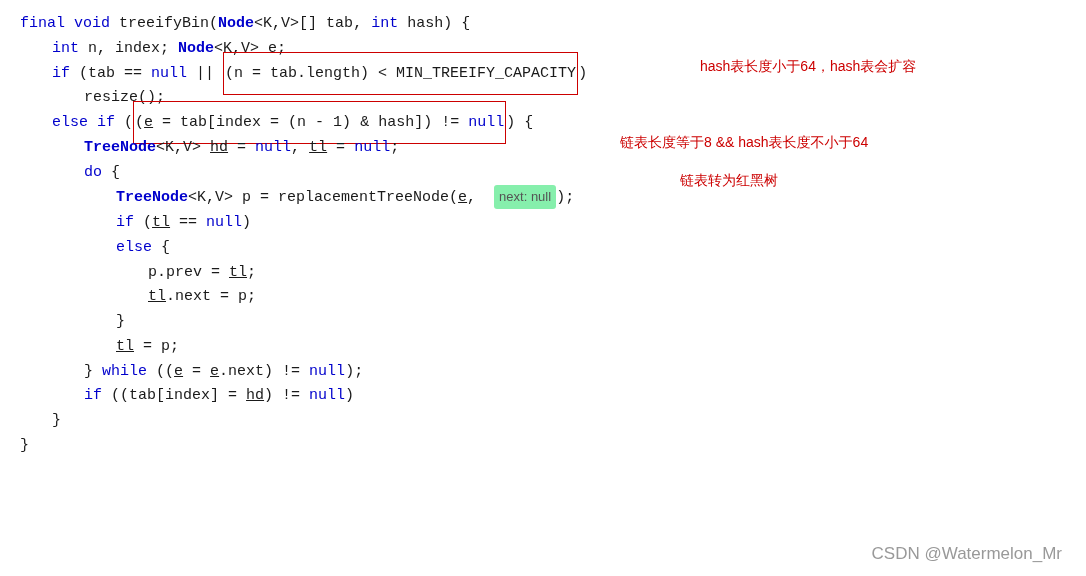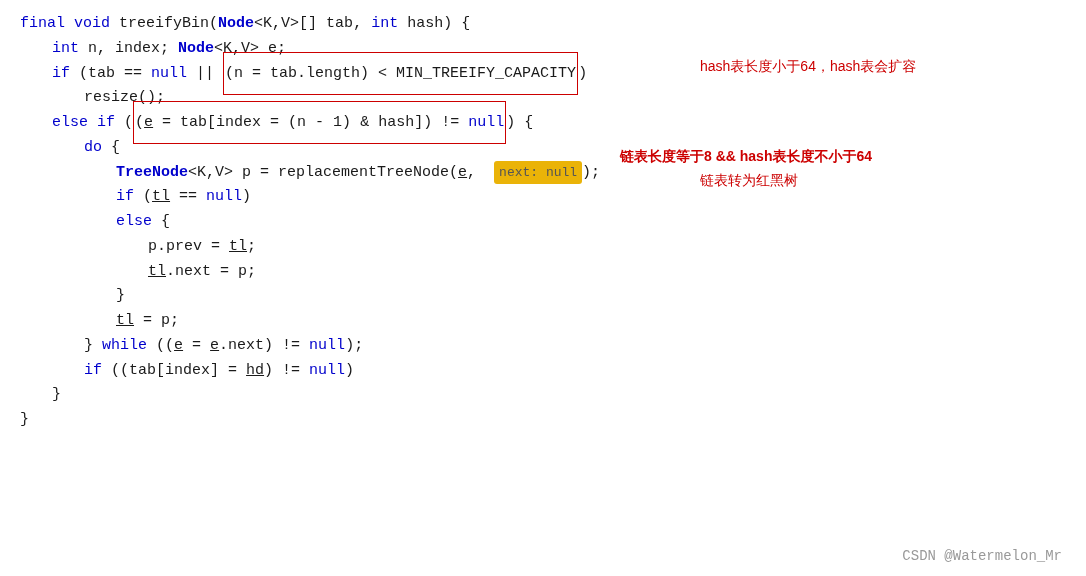--- a/index.html
+++ b/index.html
@@ -26,35 +26,35 @@
       padding: 12px 1px;
     }
     .underline { text-decoration: underline; }
     .annotation {
       color: #cc0000;
       font-family: 'Microsoft YaHei', 'SimHei', sans-serif;
       font-size: 14px;
       position: absolute;
     }
     .hint-box {
-      background: #eab308;
+      background: #86efac;
       color: #555;
-      font-family: Liberation Mono, monospace;
+      font-family: Liberation Sans, sans-serif;
       font-size: 13px;
       padding: 1px 5px;
       border-radius: 3px;
       display: inline-block;
     }
     .watermark {
       position: absolute;
       bottom: 12px;
       right: 24px;
       color: #999;
-      font-family: Liberation Mono, monospace;
-      font-size: 14px;
+      font-family: Liberation Sans, sans-serif;
+      font-size: 17px;
     }
     .indent1 { padding-left: 32px; }
     .indent2 { padding-left: 64px; }
     .indent3 { padding-left: 96px; }
     .indent4 { padding-left: 128px; }
     .line { display: block; white-space: pre; }
   </style>
 </head>
 <body>
 
@@ -63,20 +63,21 @@
   <div class="line"><span class="kw">final</span> <span class="kw">void</span> <span class="fn">treeifyBin</span>(<span class="type">Node</span>&lt;K,V&gt;[] tab, <span class="kw">int</span> hash) {</div>
 
   <div class="line indent1"><span class="kw">int</span> n, index; <span class="type">Node</span>&lt;K,V&gt; e;</div>
 
   <div class="line indent1"><span class="kw">if</span> (tab == <span class="kw">null</span> || <span class="red-box">(n = tab.length) &lt; MIN_TREEIFY_CAPACITY</span>)</div>
 
   <div class="line indent2">resize();</div>
 
   <div class="line indent1"><span class="kw">else</span> <span class="kw">if</span> (<span class="red-box">(<span class="underline">e</span> = tab[index = (n - 1) &amp; hash]) != <span class="kw">null</span></span>) {</div>
 
+  <div class="line indent2"><span class="type">TreeNode</span>&lt;K,V&gt; <span class="underline">hd</span> = <span class="kw">null</span>, <span class="underline">tl</span> = <span class="kw">null</span>;</div>
 
   <div class="line indent2"><span class="kw">do</span> {</div>
 
   <div class="line indent3"><span class="type">TreeNode</span>&lt;K,V&gt; p = replacementTreeNode(<span class="underline">e</span>,  <span class="hint-box">next: null</span>);</div>
 
   <div class="line indent3"><span class="kw">if</span> (<span class="underline">tl</span> == <span class="kw">null</span>)</div>
 
 
   <div class="line indent3"><span class="kw">else</span> {</div>
 
@@ -94,16 +95,16 @@
 
 
   <div class="line indent1">}</div>
 
   <div class="line">}</div>
 
 </div>
 
 <div class="annotation" style="top: 58px; left: 700px;">hash表长度小于64，hash表会扩容</div>
 
-<div class="annotation" style="top: 148px; left: 620px; font-weight: bold;">链表长度等于8 &amp;&amp; hash表长度不小于64</div>
-<div class="annotation" style="top: 172px; left: 700px; text-align: right;">链表转为红黑树</div>
+<div class="annotation" style="top: 134px; left: 620px;">链表长度等于8 &amp;&amp; hash表长度不小于64</div>
+<div class="annotation" style="top: 172px; left: 680px; text-align: right;">链表转为红黑树</div>
 
 <div class="watermark">CSDN @Watermelon_Mr</div>
 
 </body></html>

